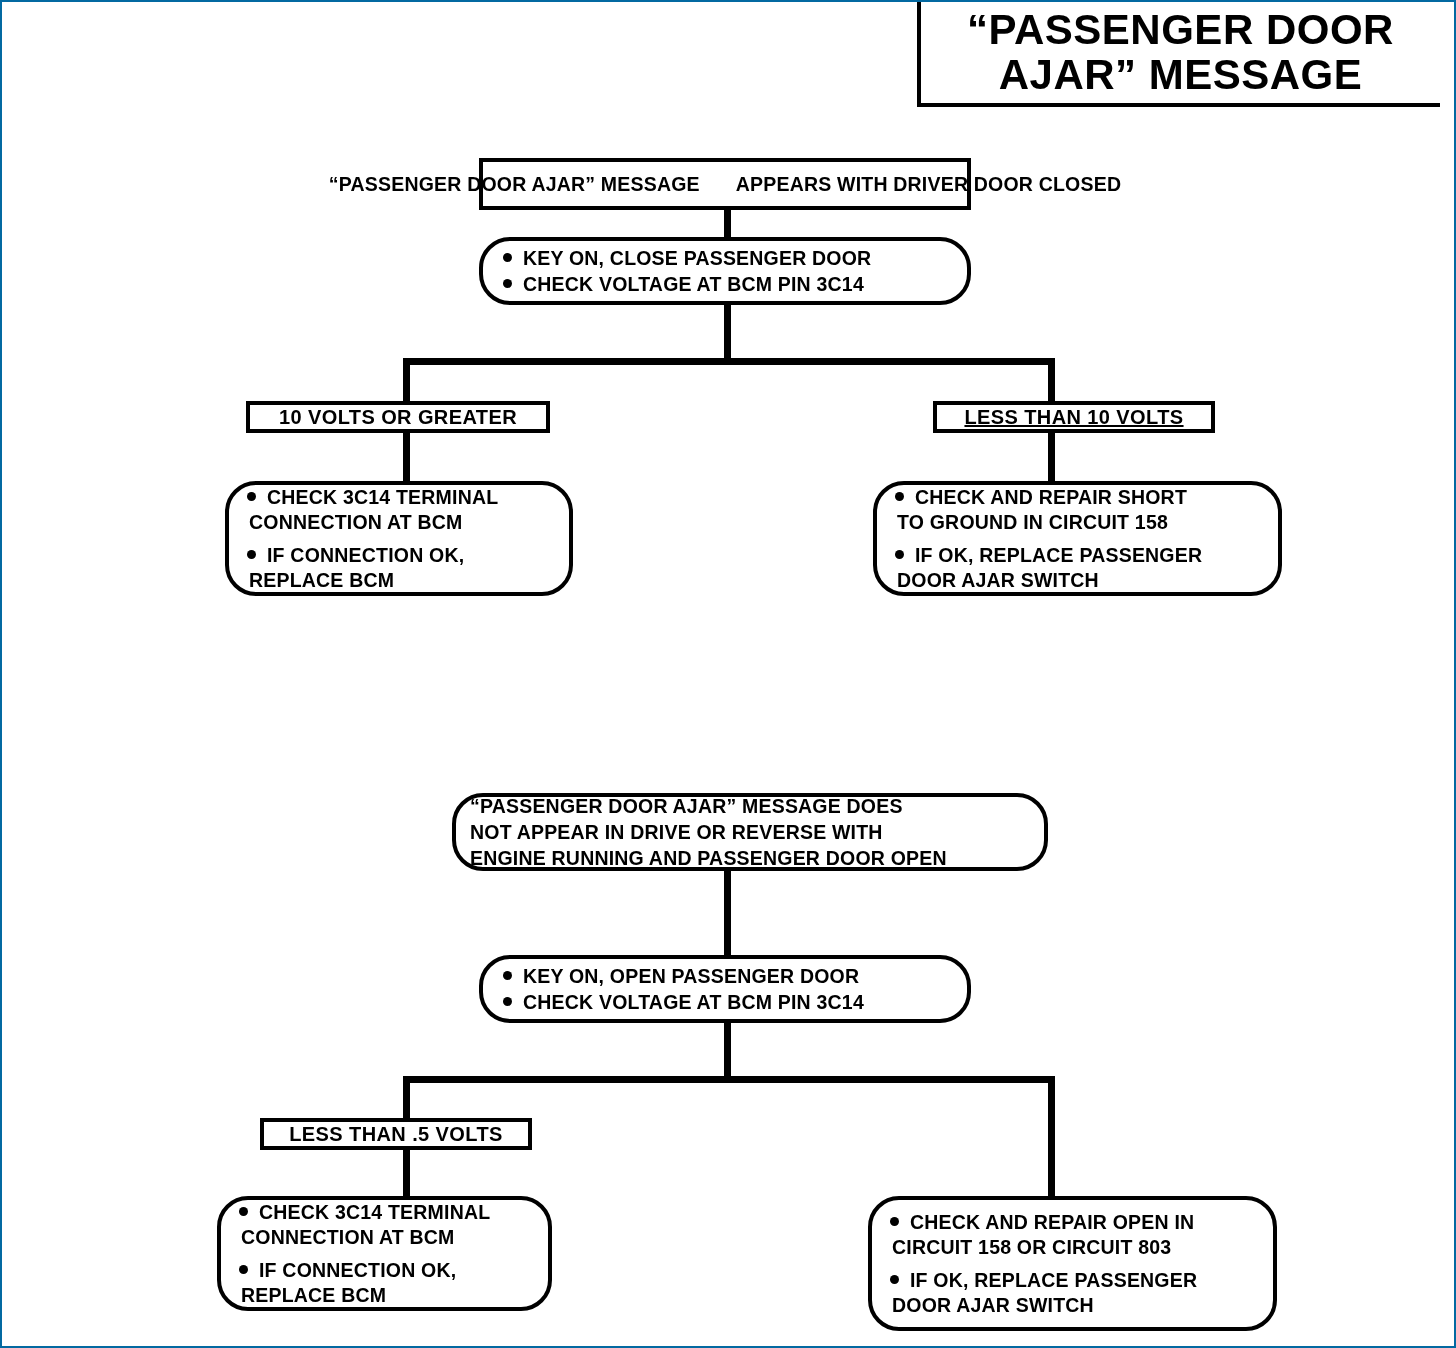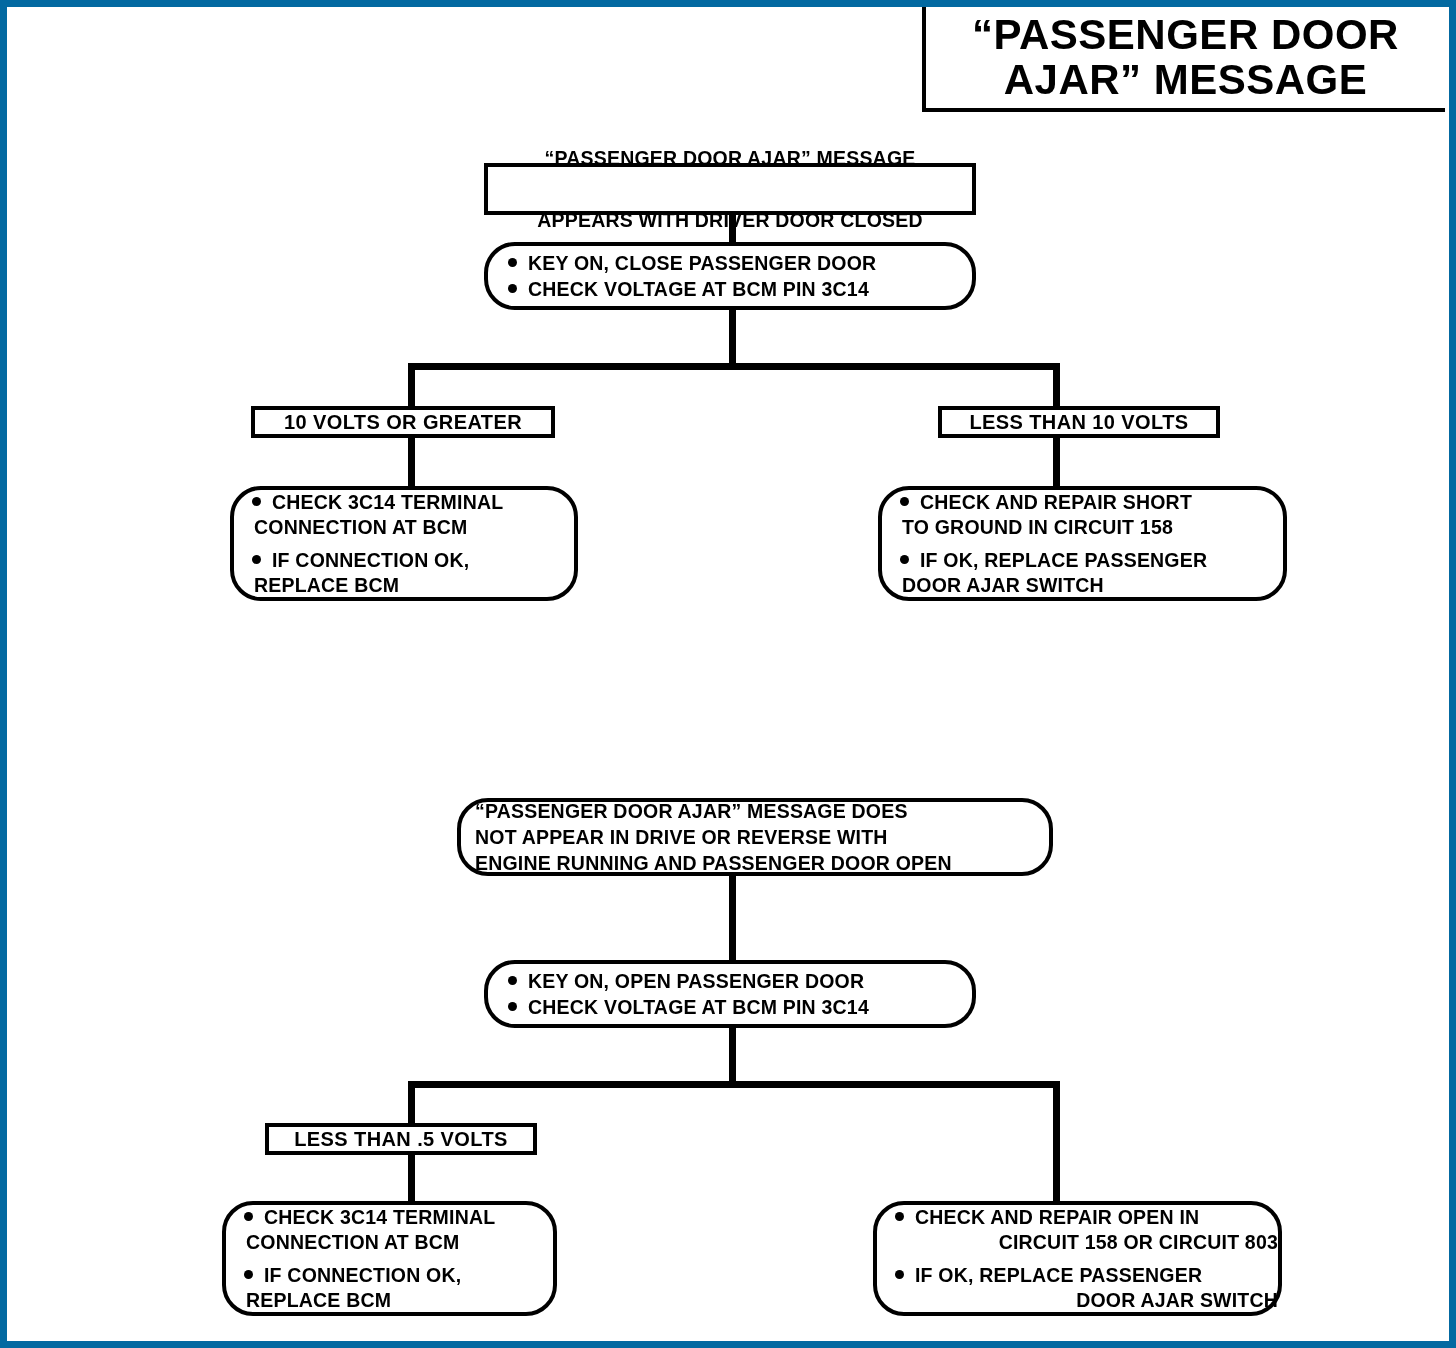--- a/index.html
+++ b/index.html
@@ -11,21 +11,21 @@
   body {
     font-family: "Liberation Sans", sans-serif;
   }
 
   #page {
     position: relative;
     width: 1456px;
     height: 1348px;
     background: #ffffff;
     box-sizing: border-box;
-    border: 7px solid #0369a1;
+    border: 2px solid #0369a1;
     overflow: hidden;
   }
 
   
   .title-box {
     position: absolute;
     left: 915px;
     top: 0px;
     width: 523px;
     height: 105px;
@@ -51,21 +51,21 @@
   
   .fbox {
     position: absolute;
     box-sizing: border-box;
     border: 4px solid #000000;
     background: #ffffff;
     z-index: 3;
   }
   .fbox.center {
     display: flex;
-    flex-direction: column;
+    flex-direction: row;
     align-items: center;
     justify-content: center;
     gap: 36px;
   }
   .fbox.padded {
     display: flex;
     flex-direction: column;
     justify-content: center;
     border-radius: 31px;
   }
@@ -152,21 +152,21 @@
   </div>
 
   <div class="vline" style="left:722px; top:300px; height:62px;"></div>
   <div class="hline" style="left:401px; top:356px; width:652px;"></div>
   <div class="vline" style="left:401px; top:356px; height:130px;"></div>
   <div class="vline" style="left:1046px; top:356px; height:130px;"></div>
 
   <div class="fbox center" style="left:244px; top:399px; width:304px; height:32px;text-align:center;">
     <div class="label-txt">10 VOLTS OR GREATER</div>
   </div>
-  <div class="fbox center" style="left:931px; top:399px; width:282px; height:32px;">
+  <div class="fbox center" style="left:931px; top:399px; width:282px; height:32px;text-decoration:underline;">
     <div class="label-txt">LESS THAN 10 VOLTS</div>
   </div>
 
   <div class="fbox padded" style="left:223px; top:479px; width:348px; height:115px; padding-left:18px;">
     <div class="bul-row">
       <span class="bul-dot"></span>
       <span class="line-txt">CHECK 3C14 TERMINAL</span>
     </div>
     <div class="cont-row line-txt" style="padding-left:2px;">CONNECTION AT BCM</div>
     <div class="bul-row" style="margin-top:7px;">
@@ -223,21 +223,21 @@
       <span class="line-txt">CHECK 3C14 TERMINAL</span>
     </div>
     <div class="cont-row line-txt" style="padding-left:2px;">CONNECTION AT BCM</div>
     <div class="bul-row" style="margin-top:7px;">
       <span class="bul-dot"></span>
       <span class="line-txt">IF CONNECTION OK,</span>
     </div>
     <div class="cont-row line-txt" style="padding-left:2px;">REPLACE BCM</div>
   </div>
 
-  <div class="fbox padded" style="left:866px; top:1194px; width:409px; height:115px; padding-left:18px;text-align:right;">
+  <div class="fbox padded" style="left:866px; top:1194px; width:409px; height:135px; padding-left:18px;">
     <div class="bul-row">
       <span class="bul-dot"></span>
       <span class="line-txt">CHECK AND REPAIR OPEN IN</span>
     </div>
     <div class="cont-row line-txt" style="padding-left:2px;">CIRCUIT 158 OR CIRCUIT 803</div>
     <div class="bul-row" style="margin-top:7px;">
       <span class="bul-dot"></span>
       <span class="line-txt">IF OK, REPLACE PASSENGER</span>
     </div>
     <div class="cont-row line-txt" style="padding-left:2px;">DOOR AJAR SWITCH</div>

